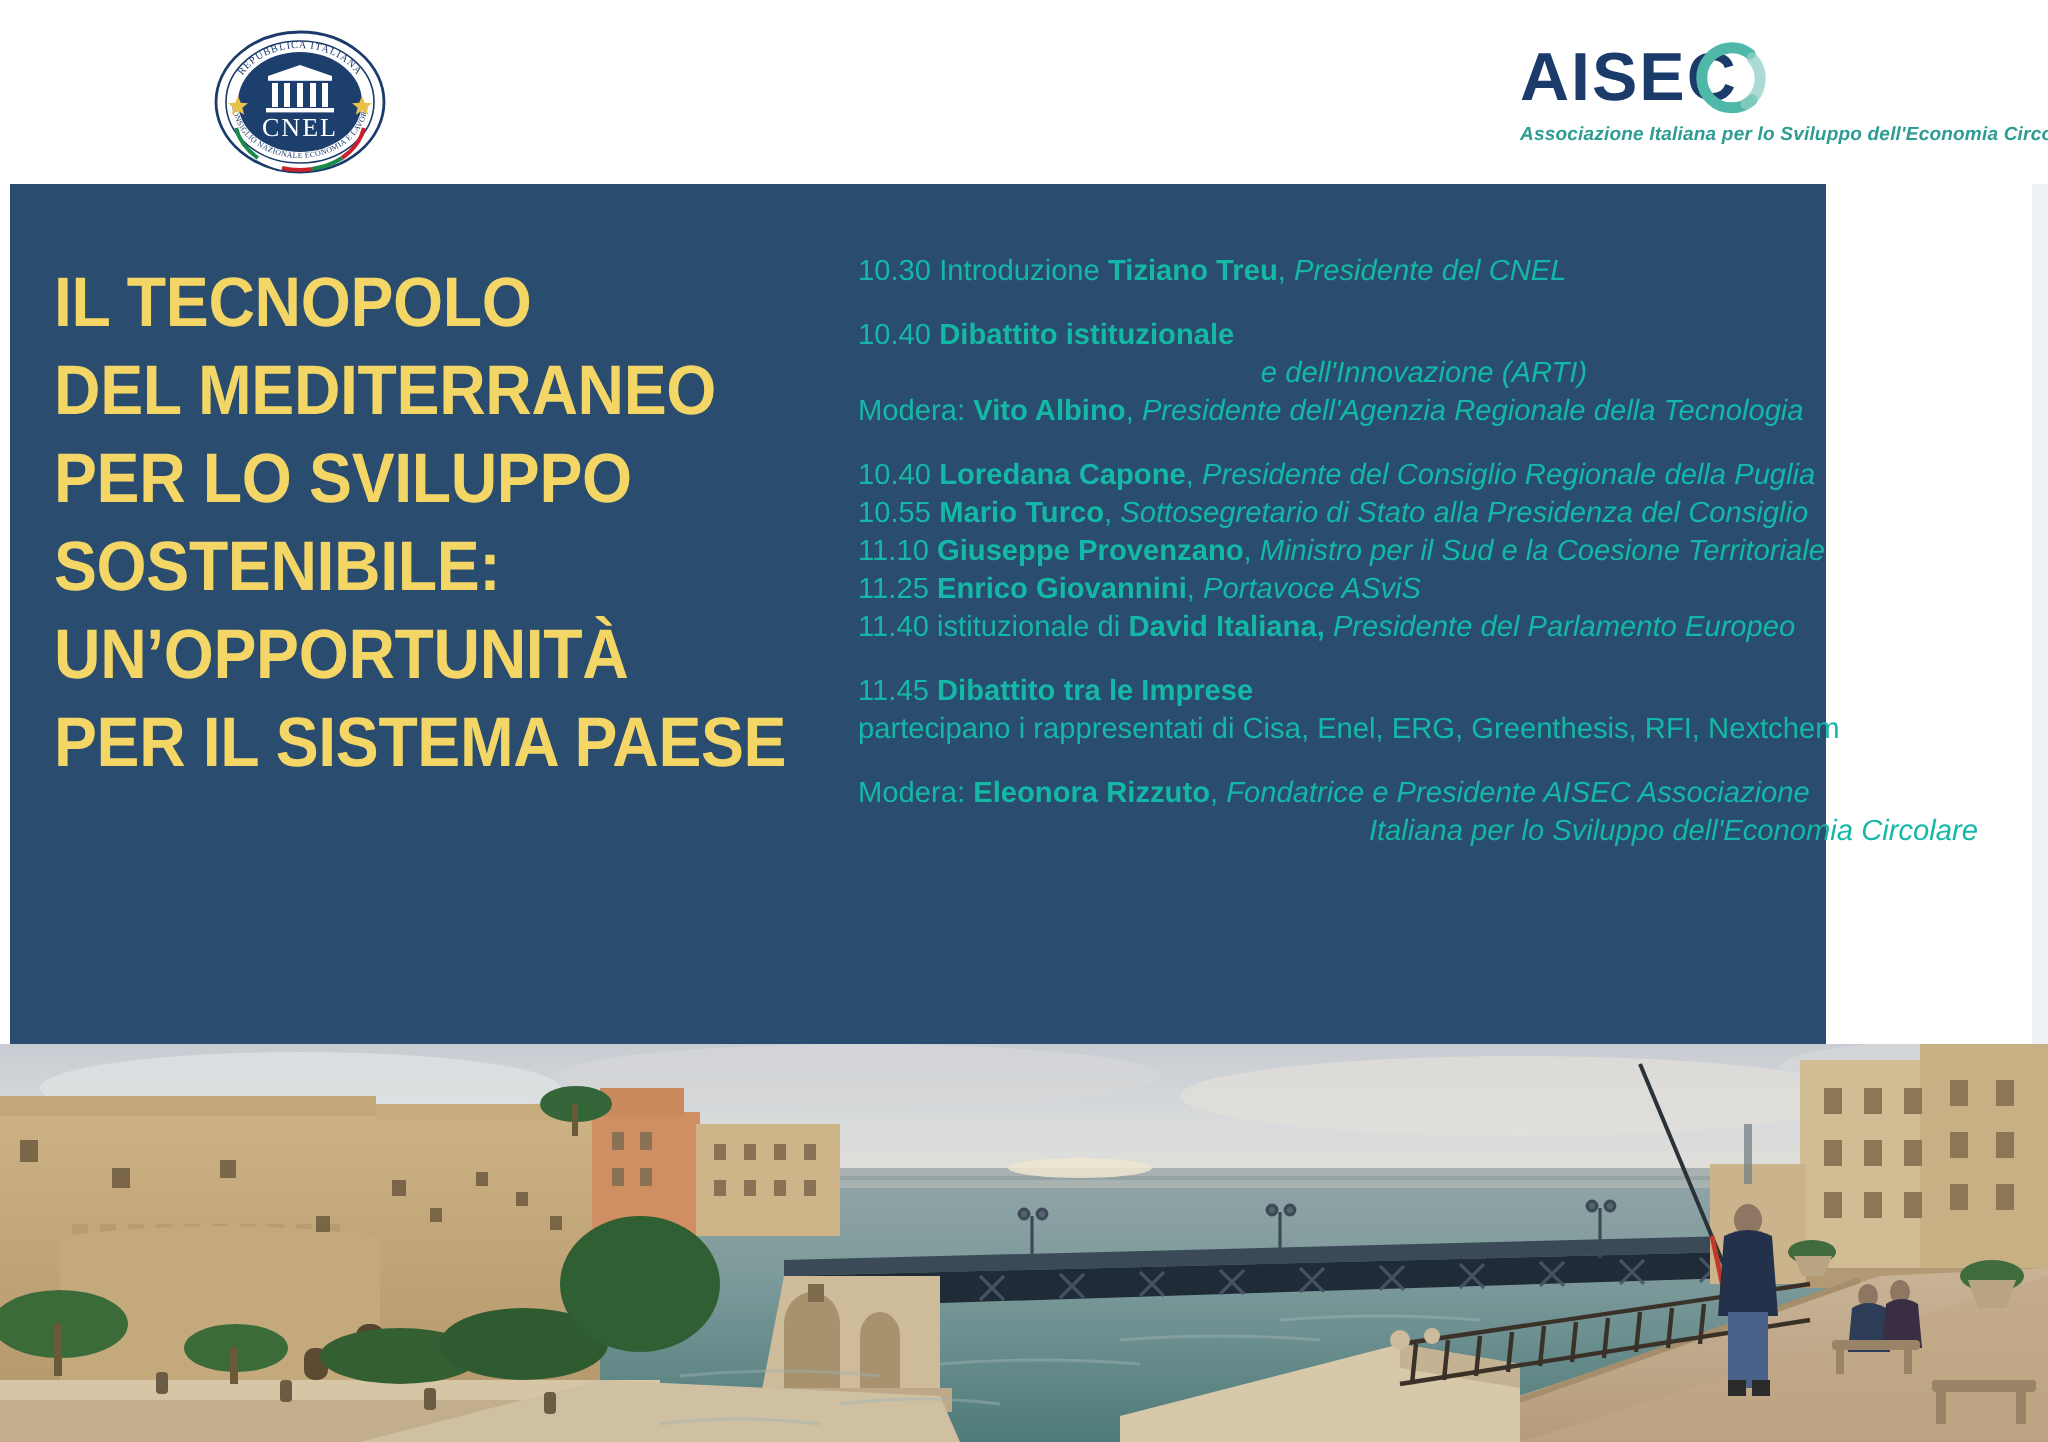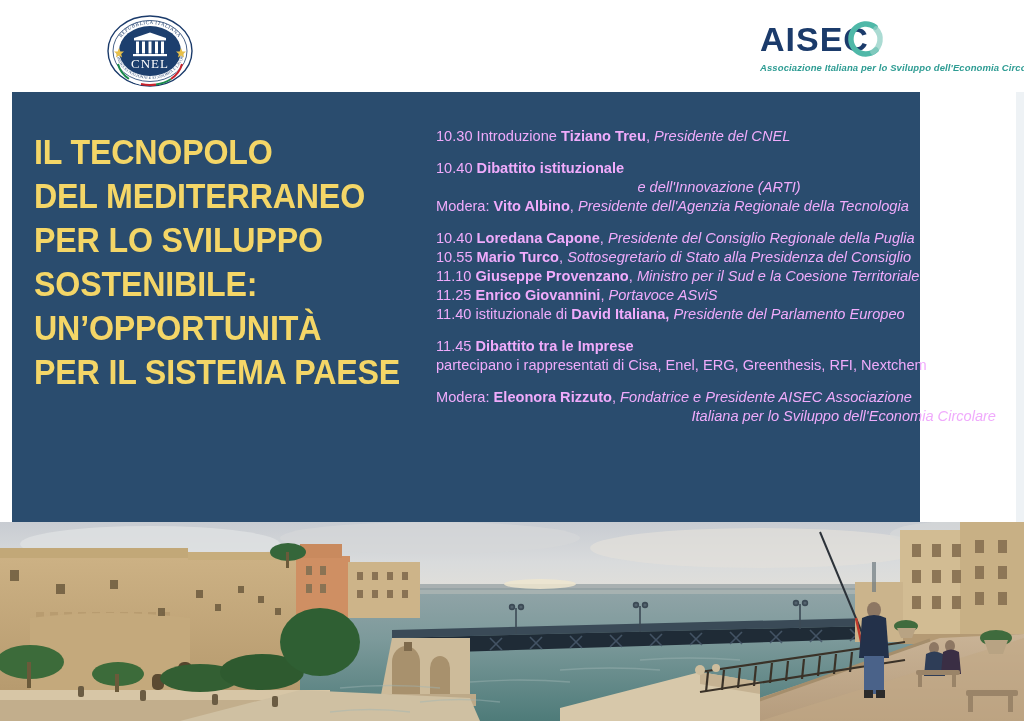--- a/index.html
+++ b/index.html
@@ -60,21 +60,21 @@
     font-weight: bold;
     font-size: 9.5px;
     color: #2e9c93;
     letter-spacing: 0.1px;
     white-space: nowrap;
   }
 
   
   .navy {
     position: absolute;
-    left: 12px; top: 92px;
+    left: 5px; top: 92px;
     width: 908px; height: 430px;
     background: #2a4c6e;
   }
   .navy-edge {
     position: absolute;
     left: 1016px; top: 92px;
     width: 8px; height: 430px;
     background: #eef2f5;
   }
 
@@ -92,21 +92,21 @@
     transform: scaleX(0.92);
     transform-origin: left top;
   }
   .title-line { display: block; white-space: nowrap; }
 
   
   .program {
     position: absolute;
     left: 424px; top: 35px;
     width: 566px;
-    color: #f0abfc;
+    color: #14b8a6;
     font-size: 14.6px;
     line-height: 1.30;
   }
   .blk { margin-bottom: 13px; }
   .blk.tight { margin-bottom: 12px; }
   .ln { white-space: nowrap; }
   .ln b { font-weight: bold; }
   .ln i { font-style: italic; }
   .indent { display: block; text-align: center; }
   .indent-right { display: block; text-align: right; padding-right: 6px; }

